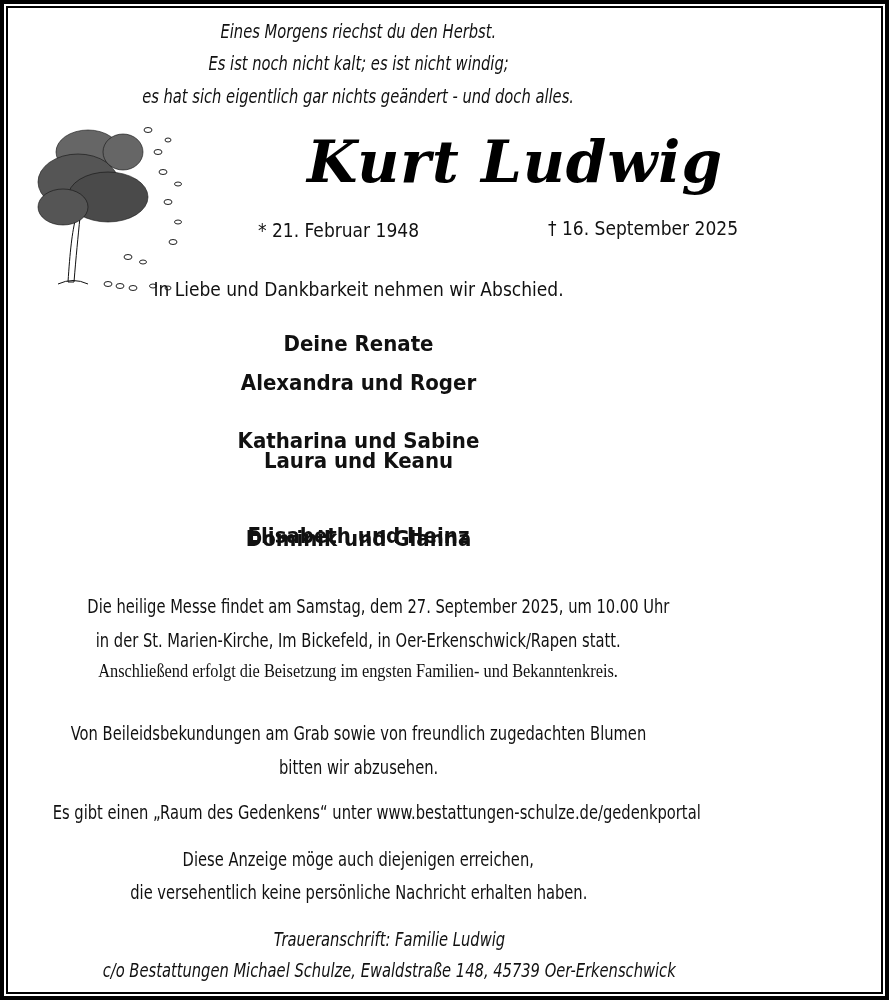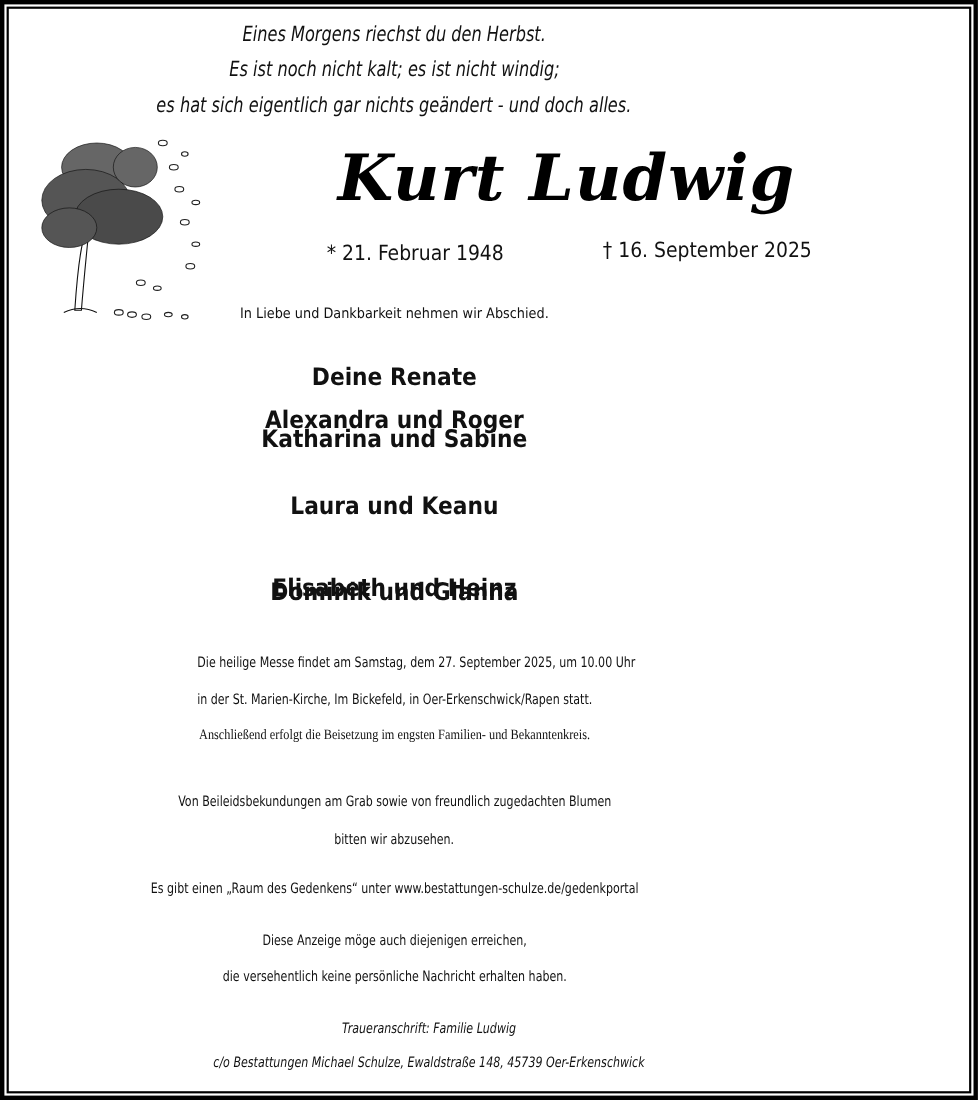--- a/index.html
+++ b/index.html
@@ -11,21 +11,21 @@
     .frame-inner {
       position: absolute; left: 6px; top: 6px; right: 6px; bottom: 6px;
       box-sizing: border-box; border: 2px solid #000; background: #fff;
     }
     .txt {
       position: absolute; left: 0; width: 717px; text-align: center;
       font-family: "DejaVu Sans Condensed", "Liberation Sans Narrow", "Liberation Sans", sans-serif;
       color: #111; white-space: nowrap;
     }
     .poem { font-style: italic; font-size: 19px; }
-    .body { font-size: 13px; }
+    .body { font-size: 19px; }
     .name {
       position: absolute; left: 280px; width: 470px; top: 128px; text-align: center;
       font-family: "DejaVu Serif", serif; font-style: italic; font-weight: bold;
       font-size: 58px; color: #000000; letter-spacing: 1px; white-space: nowrap;
     }
     .dates { font-size: 19px; }
     .family { font-weight: bold; font-size: 22px; }
     .italic { font-style: italic; padding-left: 31px; }
     .tree { position: absolute; left: 28px; top: 112px; width: 160px; height: 190px; }
     .narrow { display: inline-block; transform: scaleX(0.86); }
@@ -66,31 +66,31 @@
     <ellipse cx="80" cy="172" rx="4" ry="2.5"></ellipse>
     <ellipse cx="92" cy="174" rx="4" ry="2.5"></ellipse>
     <ellipse cx="105" cy="176" rx="4" ry="2.5"></ellipse>
     <ellipse cx="125" cy="174" rx="3.5" ry="2"></ellipse>
     <ellipse cx="140" cy="176" rx="3" ry="2"></ellipse>
   </g>
 </svg>
 
 <div class="name">Kurt Ludwig</div>
 
-<div class="txt dates" style="left:258px; width:200px; text-align:right; top:219px;">* 21. Februar 1948</div>
+<div class="txt dates" style="left:258px; width:200px; text-align:left; top:219px;">* 21. Februar 1948</div>
 <div class="txt dates" style="left:548px; width:230px; text-align:left; top:217px;">
   <span>†</span>
   <span>16. September 2025</span>
 </div>
 
 <div class="txt body" style="top:278px;">In Liebe und Dankbarkeit nehmen wir Abschied.</div>
 
 <div class="txt family" style="top:331px;">Deine Renate</div>
 <div class="txt family" style="top:370px;">Alexandra und Roger</div>
-<div class="txt family" style="top:387px;">Katharina und Sabine</div>
+<div class="txt family" style="top:428px;">Katharina und Sabine</div>
 <div class="txt family" style="top:448px;">Laura und Keanu</div>
 <div class="txt family" style="top:487px;margin-top:36px;">Elisabeth und Heinz</div>
 <div class="txt family" style="top:526px;">Dominik und Gianna</div>
 
 <div class="txt body" style="top:595px;margin-left:20px;"><span class="narrow">Die heilige Messe findet am Samstag, dem 27. September 2025, um 10.00 Uhr</span></div>
 <div class="txt body" style="top:629px;"><span class="narrow">in der St. Marien-Kirche, Im Bickefeld, in Oer-Erkenschwick/Rapen statt.</span></div>
 
 <div class="txt body" style="top:660px;font-family:Liberation Serif, serif;"><span class="narrow">Anschließend erfolgt die Beisetzung im engsten Familien- und Bekanntenkreis.</span></div>
 
 <div class="txt body" style="top:722px;"><span class="narrow">Von Beileidsbekundungen am Grab sowie von freundlich zugedachten Blumen</span></div>

